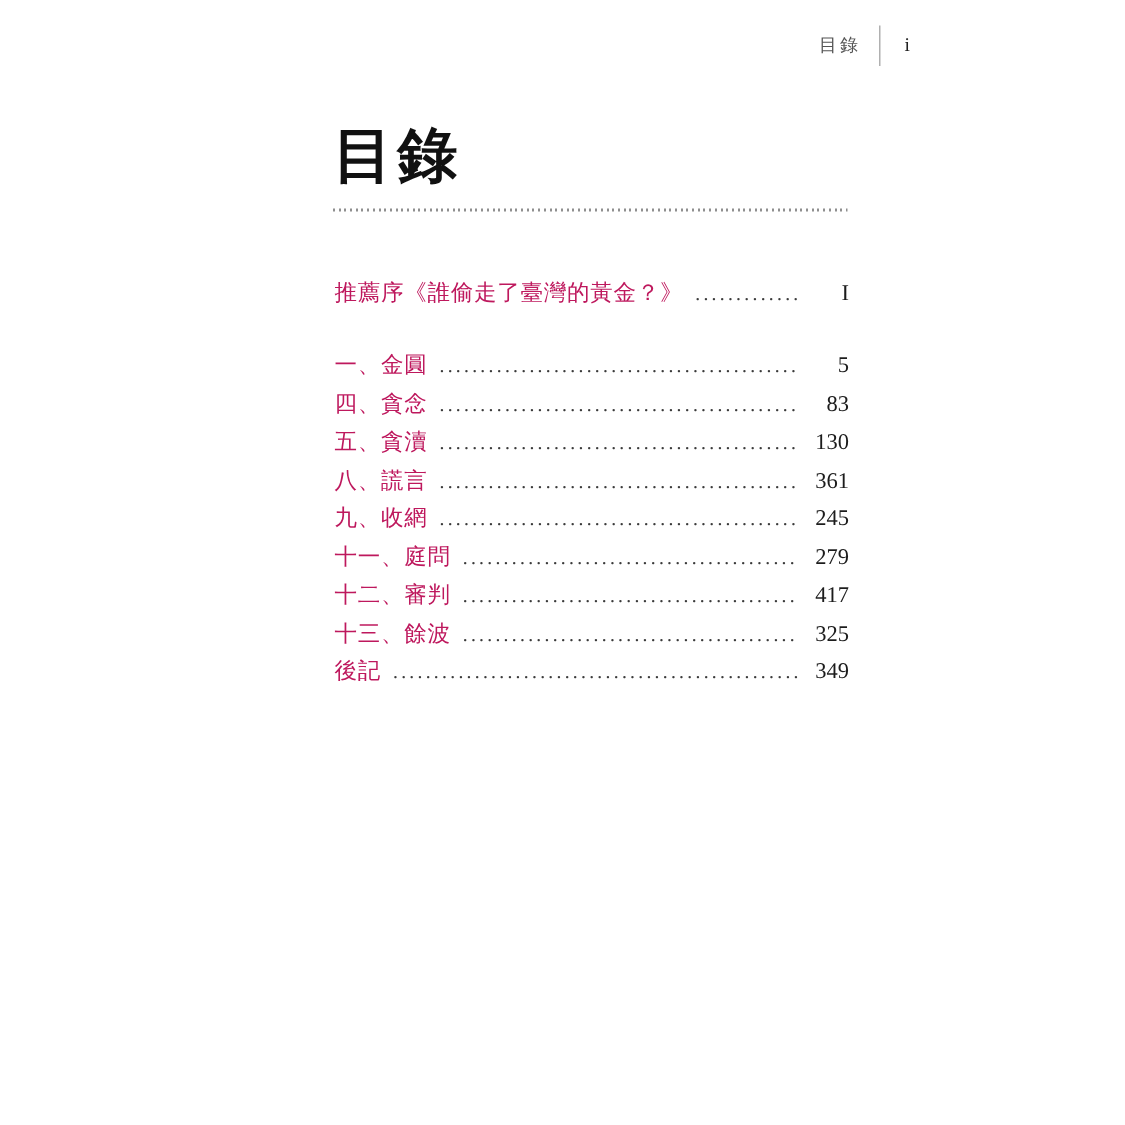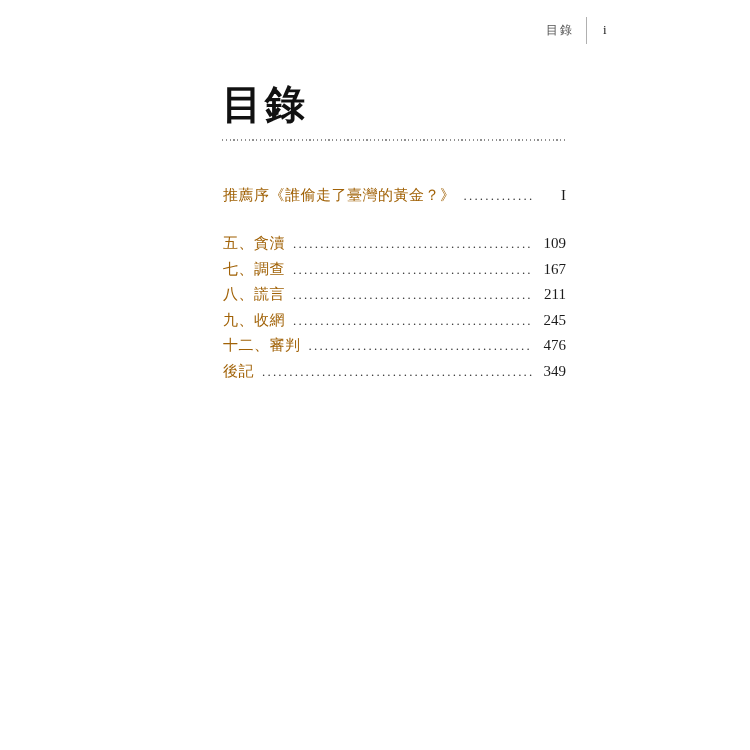--- a/index.html
+++ b/index.html
@@ -80,21 +80,21 @@
   }
   .toc-row {
     display: flex;
     align-items: baseline;
     height: 25.5px;
   }
   .toc-gap { height: 22.5px; }
   .toc-label {
     font-size: 15px;
     line-height: 25.5px;
-    color: #a16207;
+    color: #be185d;
     letter-spacing: 0.5px;
     white-space: nowrap;
   }
   .toc-leader {
     flex: 1;
     overflow: hidden;
     white-space: nowrap;
     margin: 0 6px 0 8px;
     color: #3a3a3a;
     font-size: 13px;
@@ -133,43 +133,58 @@
 
     <div class="toc-row">
       <span class="toc-label">推薦序《誰偷走了臺灣的黃金？》</span>
       <span class="toc-leader"></span>
       <span class="toc-page">I</span>
     </div>
 
     <div class="toc-gap"></div>
 
     <div class="toc-row">
+      <span class="toc-label">一、金圓</span>
+      <span class="toc-leader"></span>
+      <span class="toc-page">5</span>
+    </div>
+    <div class="toc-row">
+      <span class="toc-label">四、貪念</span>
+      <span class="toc-leader"></span>
+      <span class="toc-page">83</span>
+    </div>
+    <div class="toc-row">
       <span class="toc-label">五、貪瀆</span>
       <span class="toc-leader"></span>
-      <span class="toc-page">109</span>
-    </div>
-    <div class="toc-row">
-      <span class="toc-label">七、調查</span>
-      <span class="toc-leader"></span>
-      <span class="toc-page">167</span>
+      <span class="toc-page">130</span>
     </div>
     <div class="toc-row">
       <span class="toc-label">八、謊言</span>
       <span class="toc-leader"></span>
-      <span class="toc-page">211</span>
+      <span class="toc-page">361</span>
     </div>
     <div class="toc-row">
       <span class="toc-label">九、收網</span>
       <span class="toc-leader"></span>
       <span class="toc-page">245</span>
     </div>
     <div class="toc-row">
+      <span class="toc-label">十一、庭問</span>
+      <span class="toc-leader"></span>
+      <span class="toc-page">279</span>
+    </div>
+    <div class="toc-row">
       <span class="toc-label">十二、審判</span>
       <span class="toc-leader"></span>
-      <span class="toc-page">476</span>
+      <span class="toc-page">417</span>
+    </div>
+    <div class="toc-row">
+      <span class="toc-label">十三、餘波</span>
+      <span class="toc-leader"></span>
+      <span class="toc-page">325</span>
     </div>
     <div class="toc-row">
       <span class="toc-label">後記</span>
       <span class="toc-leader"></span>
       <span class="toc-page">349</span>
     </div>
 
   </div>
 </div>
 

